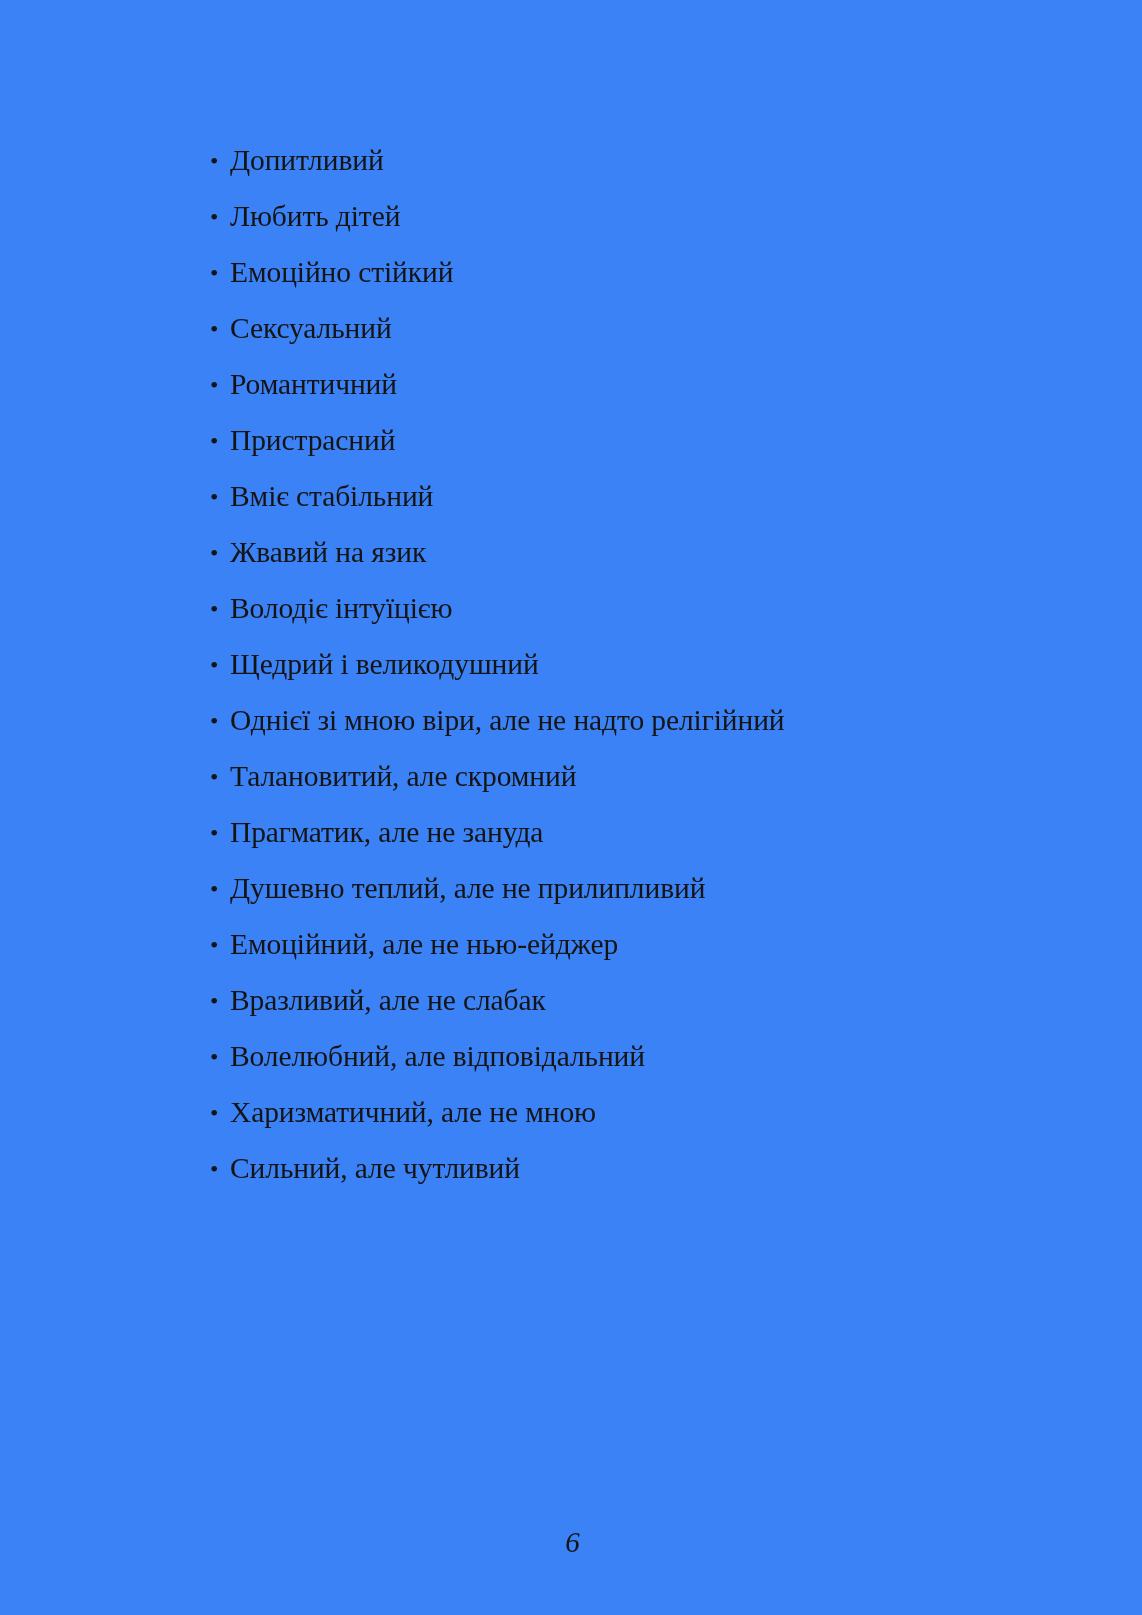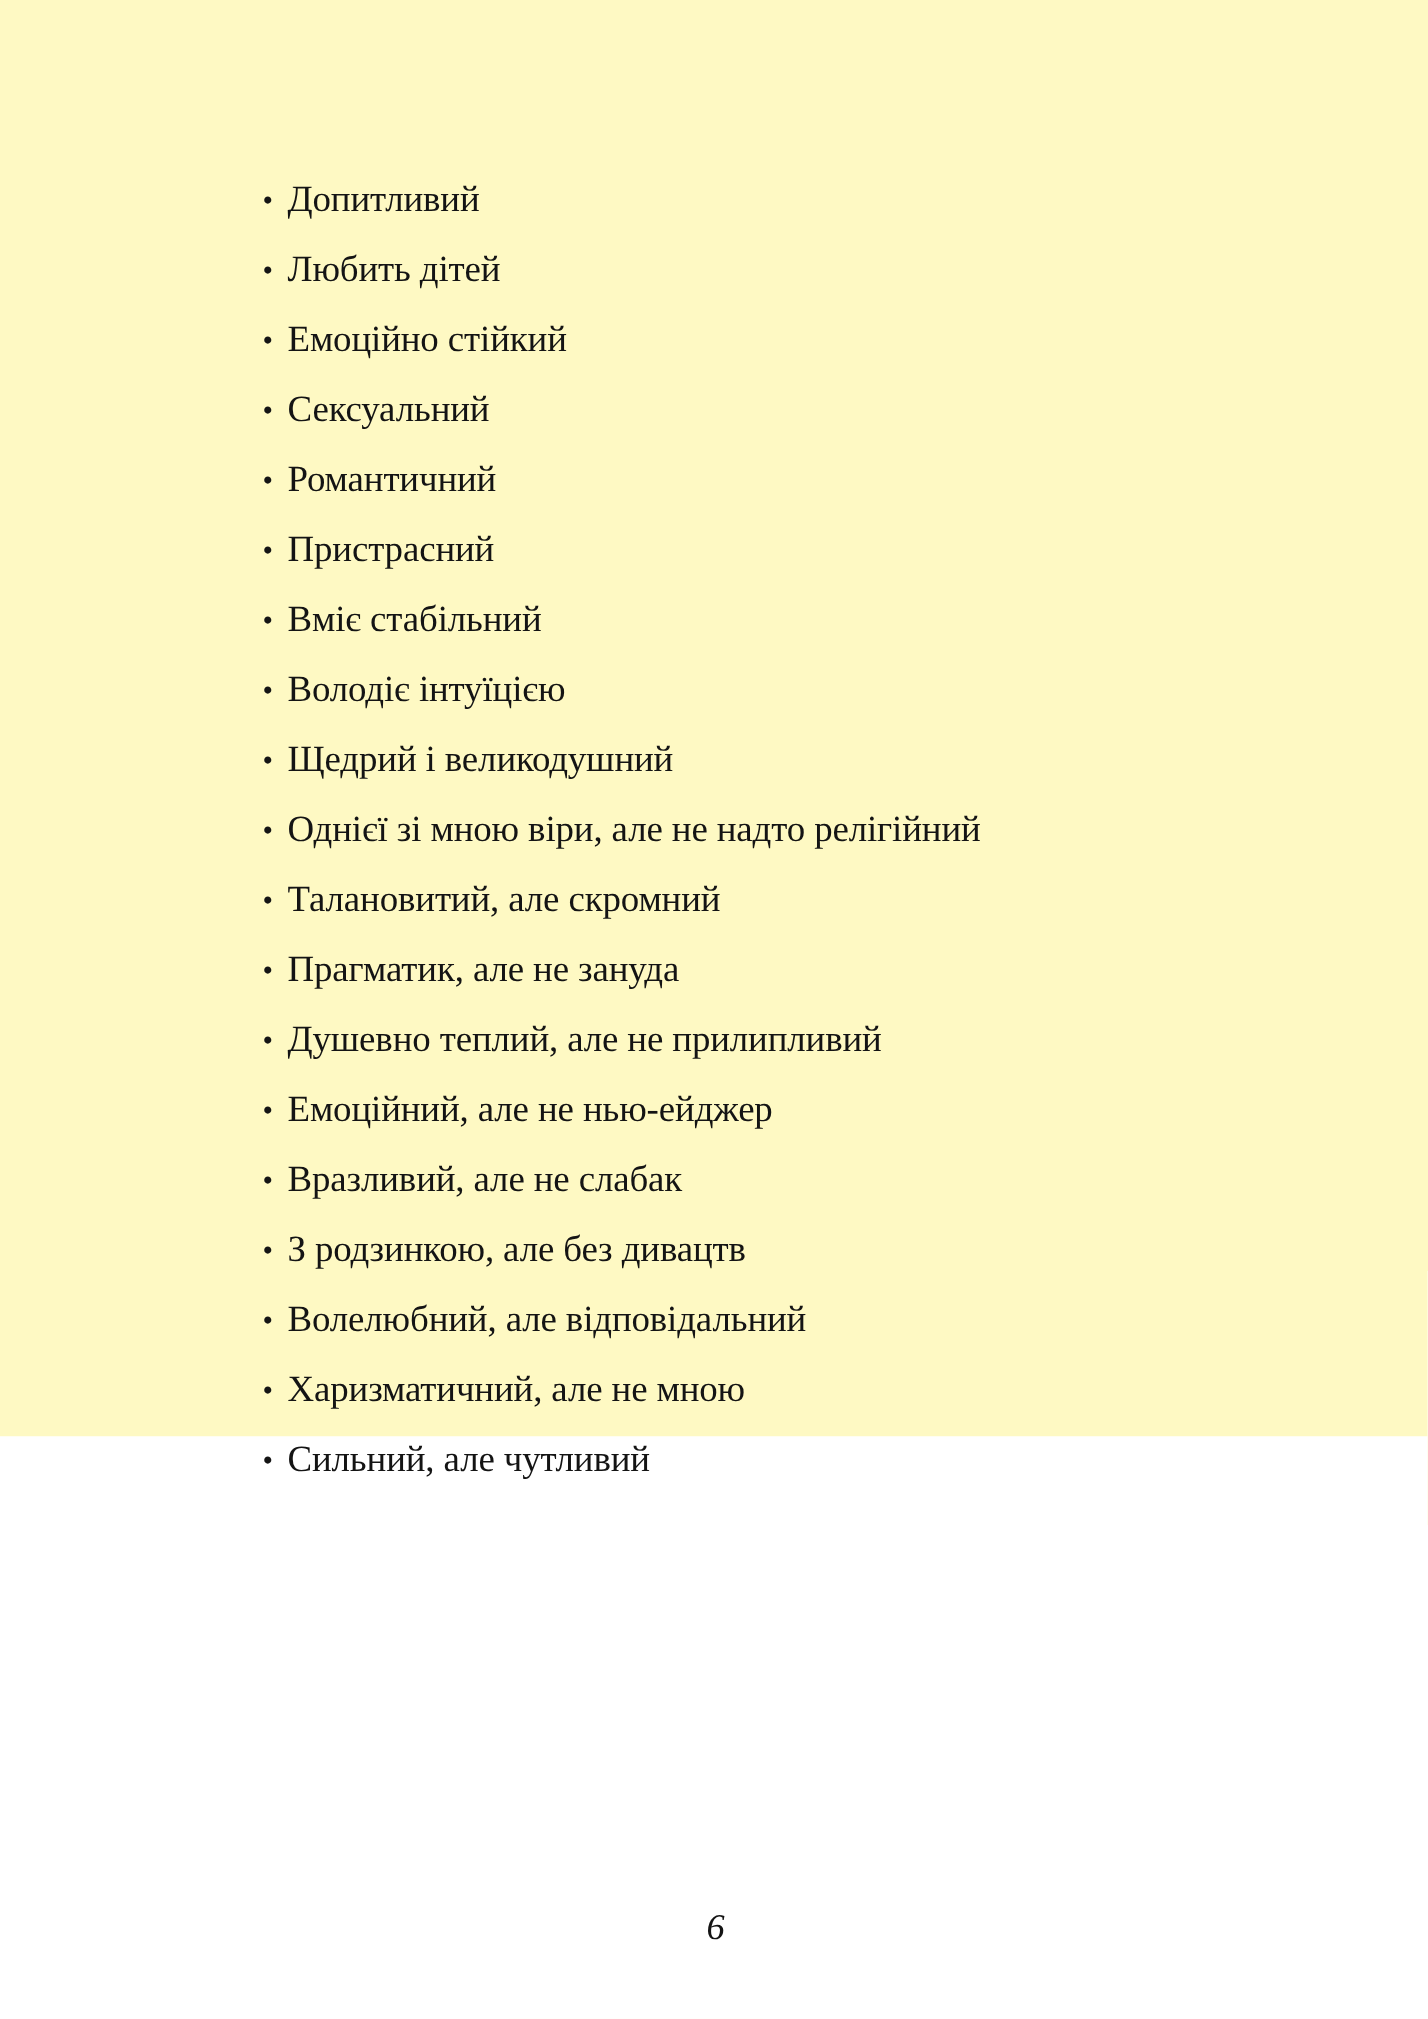--- a/index.html
+++ b/index.html
@@ -12,22 +12,22 @@
       height: 1615px;
       position: relative;
       overflow: hidden;
       font-family: "Liberation Serif", "DejaVu Serif", serif;
       color: #141414;
     }
     .page {
       position: absolute;
       left: 0; top: 0;
       width: 1142px;
-      height: 1149px;
-      background: #fef9c3;
+      height: 1615px;
+      background: #3b82f6;
     }
     .list {
       position: absolute;
       left: 210px;
       top: 138px;
       margin: 0;
       padding: 0;
       list-style: none;
     }
     .item {
@@ -62,28 +62,28 @@
 
 <div class="page">
   <ul class="list">
     <li class="item"><span class="bullet">•</span><span>Допитливий</span></li>
     <li class="item"><span class="bullet">•</span><span>Любить дітей</span></li>
     <li class="item"><span class="bullet">•</span><span>Емоційно стійкий</span></li>
     <li class="item"><span class="bullet">•</span><span>Сексуальний</span></li>
     <li class="item"><span class="bullet">•</span><span>Романтичний</span></li>
     <li class="item"><span class="bullet">•</span><span>Пристрасний</span></li>
     <li class="item"><span class="bullet">•</span><span>Вміє стабільний</span></li>
+    <li class="item"><span class="bullet">•</span><span>Жвавий на язик</span></li>
     <li class="item"><span class="bullet">•</span><span>Володіє інтуїцією</span></li>
     <li class="item"><span class="bullet">•</span><span>Щедрий і великодушний</span></li>
     <li class="item"><span class="bullet">•</span><span>Однієї зі мною віри, але не надто релігійний</span></li>
     <li class="item"><span class="bullet">•</span><span>Талановитий, але скромний</span></li>
     <li class="item"><span class="bullet">•</span><span>Прагматик, але не зануда</span></li>
     <li class="item"><span class="bullet">•</span><span>Душевно теплий, але не прилипливий</span></li>
     <li class="item"><span class="bullet">•</span><span>Емоційний, але не нью-ейджер</span></li>
     <li class="item"><span class="bullet">•</span><span>Вразливий, але не слабак</span></li>
-    <li class="item"><span class="bullet">•</span><span>З родзинкою, але без дивацтв</span></li>
     <li class="item"><span class="bullet">•</span><span>Волелюбний, але відповідальний</span></li>
     <li class="item"><span class="bullet">•</span><span>Харизматичний, але не мною</span></li>
     <li class="item"><span class="bullet">•</span><span>Сильний, але чутливий</span></li>
   </ul>
 
   <div class="page-number">6</div>
 </div>
 
 </body></html>

